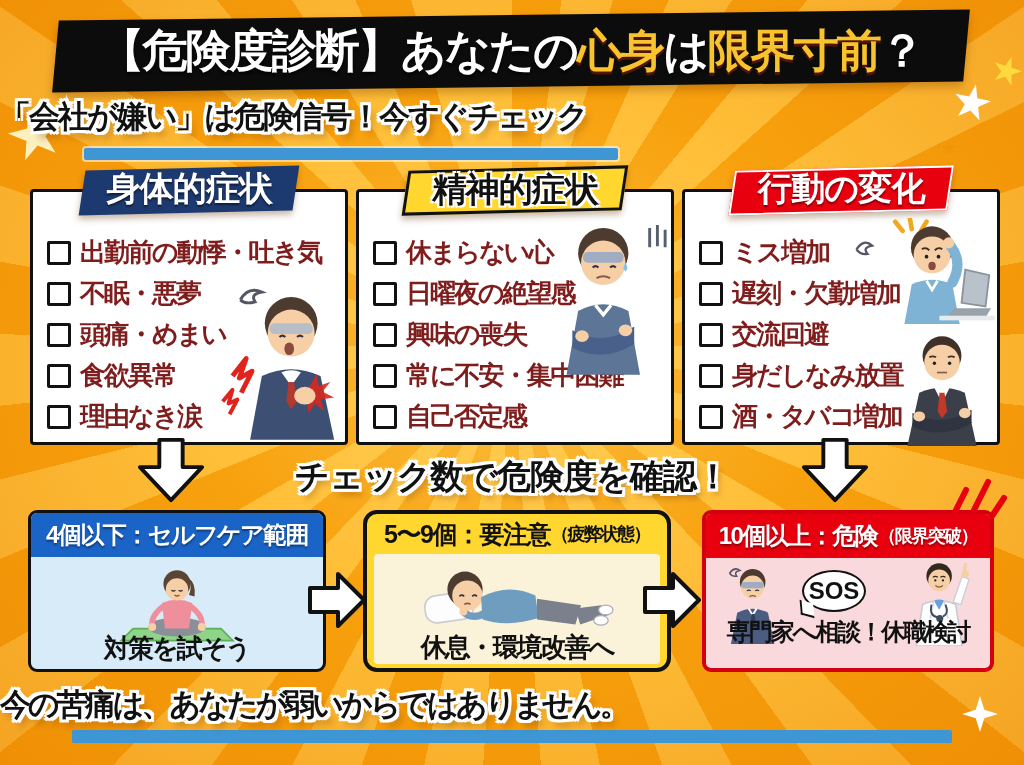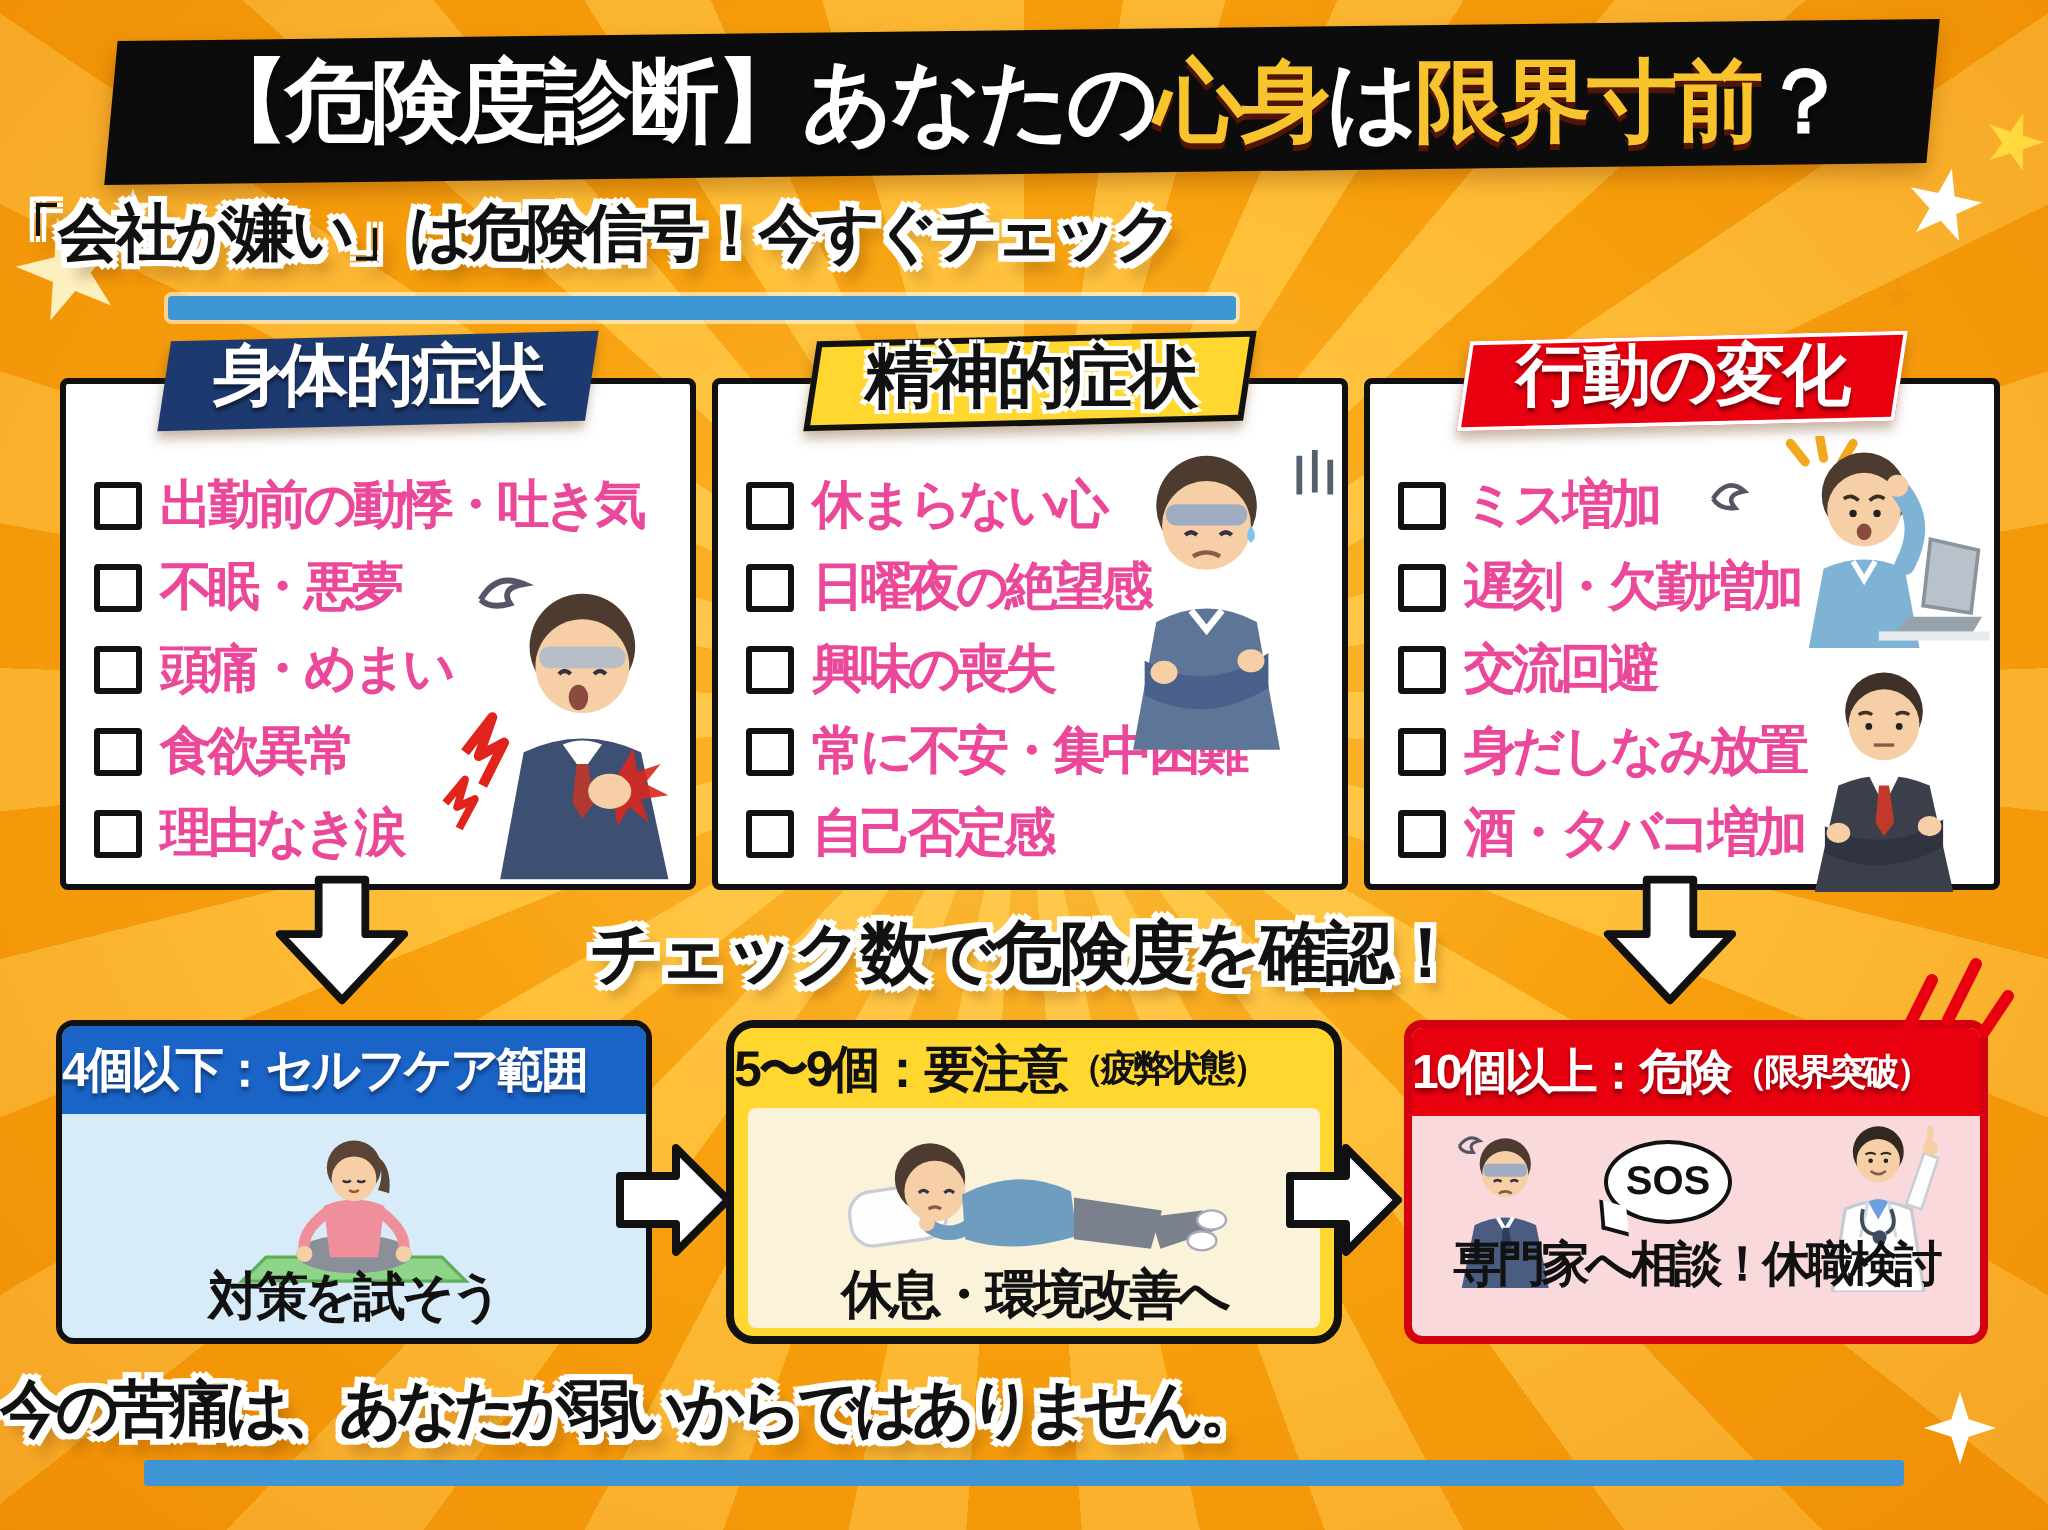--- a/index.html
+++ b/index.html
@@ -60,21 +60,21 @@
   .hdr .unskew{ display:block; transform:skewX(10deg) rotate(1.4deg); }
   .hdr1{ background:#1d3a70; color:#fff; text-shadow:0 2px 2px rgba(0,0,0,.5); }
   .hdr2{ background:#ffd72e; color:#111; border:3px solid #111; line-height:36px;
          text-shadow:-2px -2px 0 #fff,2px -2px 0 #fff,-2px 2px 0 #fff,2px 2px 0 #fff; }
   .hdr3{ background:#e8000f; color:#fff; border:2.5px solid #fff; line-height:37px;
          text-shadow:0 2px 2px rgba(0,0,0,.45); }
   .items{ position:absolute; top:40px; left:14px; right:6px; }
   .item{ display:flex; align-items:center; height:41px; }
   .cb{ width:24px; height:24px; background:#fff; border:3.5px solid #111;
        margin-right:9px; flex:none; border-radius:2px; }
-  .lbl{ font-size:26px; letter-spacing:-2px; color:#ec4899; white-space:nowrap; }
+  .lbl{ font-size:26px; letter-spacing:-2px; color:#7f1d1d; white-space:nowrap; }
 
   .ill{ position:absolute; }
   .ill1{ right:2px; bottom:2px; width:132px; height:162px; }
   .ill2{ right:2px; top:28px; width:116px; height:155px; }
   .ill3a{ right:2px; top:26px; width:148px; height:106px; }
   .ill3b{ right:8px; top:140px; width:94px; height:114px; }
 
   
   .down-arrow{ position:absolute; top:436px; width:70px; height:68px; }
   .da1{ left:136px; } .da2{ left:800px; }
@@ -88,38 +88,38 @@
       4px 6px 6px rgba(90,40,0,.4);
   }
   .right-arrow{ position:absolute; top:568px; width:58px; height:64px; z-index:5; }
   .ra1{ left:308px; } .ra2{ left:643px; }
 
   
   .rbox{ position:absolute; top:510px; height:162px; border-radius:9px; overflow:hidden; }
   .r1{ left:28px; width:298px; border:3px solid #111; background:#d7ecf8; }
   .r2{ left:363px; width:308px; border:4px solid #111; background:#ffd72e; border-radius:14px; }
   .r3{ left:702px; width:292px; border:4px solid #d30010; background:#f9d9dc; }
-  .rhdr{ display:flex; align-items:center; white-space:nowrap; letter-spacing:-1.5px; }
+  .rhdr{ display:flex; align-items:center; justify-content:center; white-space:nowrap; letter-spacing:-1.5px; }
   .r1 .rhdr{ height:44px; background:#1a64c8; color:#fff; font-size:24px; text-shadow:0 2px 2px rgba(0,0,0,.4); }
   .r2 .rhdr{ height:40px; color:#111; font-size:25px; }
   .r3 .rhdr{ height:44px; background:#e8000f; color:#fff; font-size:24px; text-shadow:0 2px 2px rgba(0,0,0,.4); }
   .rhdr .sub{ font-size:18px; margin-left:1px; }
   .r2 .rbody{ position:absolute; left:7px; right:7px; top:40px; bottom:4px;
               background:#fbf2da; border-radius:4px; }
   .rfoot{ position:absolute; left:0; right:0; bottom:3px; text-align:center;
           font-size:26px; letter-spacing:-2px; color:#111; white-space:nowrap; }
   .r3 .rfoot{ font-size:24px; bottom:20px; }
   .ill-med{ position:absolute; left:50%; transform:translateX(-50%); top:50px; width:152px; height:80px; }
   .ill-lay{ position:absolute; left:50%; transform:translateX(-50%); top:48px; width:236px; height:76px; }
   .ill-sad{ position:absolute; left:16px; top:50px; width:60px; height:80px; }
   .ill-doc{ position:absolute; right:14px; top:46px; width:68px; height:86px; }
   .sos{ position:absolute; left:96px; top:56px; width:64px; height:42px;
         background:#fff; border:2.5px solid #111; border-radius:50%;
         display:flex; align-items:center; justify-content:center;
-        font-size:20px; color:#111; }
+        font-size:24px; color:#111; }
   .sos::after{ content:""; position:absolute; left:-4px; bottom:-6px; width:12px; height:12px;
         background:#fff; border-left:2.5px solid #111; border-bottom:2.5px solid #111;
         transform:rotate(15deg) skew(20deg); }
   .red-marks{ position:absolute; left:948px; top:470px; width:62px; height:58px; }
 
   
   .banner-bar{ position:absolute; left:72px; top:730px; width:880px; height:13px;
     background:#3e97d4; border-radius:2px; }
   .banner{
     position:absolute; left:0; top:684px; width:1024px; text-align:left;

